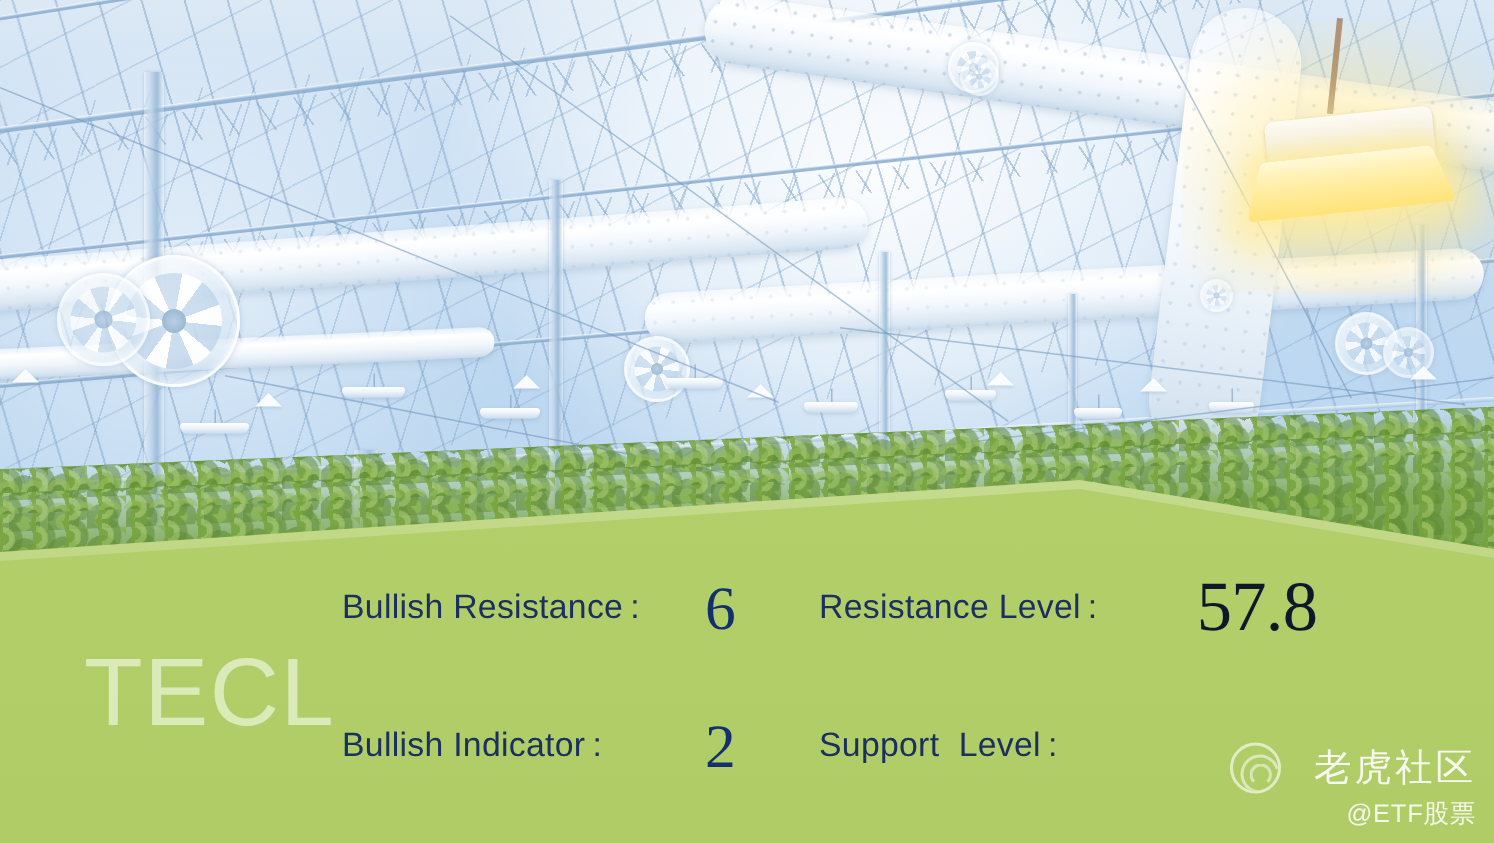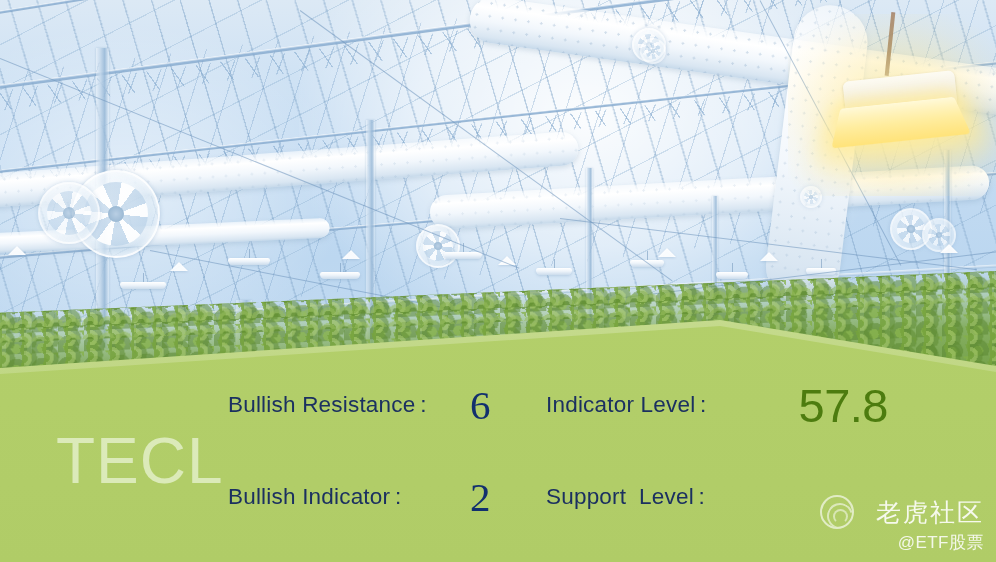--- a/index.html
+++ b/index.html
@@ -345,38 +345,38 @@
   .m-value-sm {
     font-size: 41px;
     color: #12306e;
     font-family: "Liberation Serif", serif;
     line-height: 1;
     text-align: left;
     padding-left: 14px;
   }
   .m-value-lg {
     font-size: 47px;
-    color: #4d7c0f;
-    font-family: Liberation Sans, sans-serif;
+    color: #0f172a;
+    font-family: Liberation Serif, serif;
     line-height: 1;
-    text-align: right;
+    text-align: center;
     padding-left: 14px;
     letter-spacing: -.5px;
   }
 
   
   .wm {
     position: absolute;
     right: 12px; bottom: 8px;
     text-align: right;
     user-select: none;
   }
   .wm-row {
     display: flex;
-    align-items: center;
+    align-items: flex-start;
     justify-content: flex-end;
     gap: 22px;
   }
   .wm-logo {
     position: relative;
     width: 34px; height: 34px;
     border-radius: 50%;
     border: 2px solid rgba(255,255,255,0.62);
     overflow: hidden;
   }
@@ -497,21 +497,21 @@
   </div>
 
   <div class="green-panel"></div>
   <div class="green-panel-edge"></div>
 
   <div class="ticker-watermark">TECL</div>
 
   <div class="metrics">
     <div class="m-label">Bullish Resistance :</div>
     <div class="m-value-sm">6</div>
-    <div class="m-label">Indicator Level :</div>
+    <div class="m-label">Resistance Level :</div>
     <div class="m-value-lg">57.8</div>
 
     <div class="m-label">Bullish Indicator :</div>
     <div class="m-value-sm">2</div>
     <div class="m-label">Support  Level :</div>
   </div>
 
   <div class="wm">
     <div class="wm-row">
       <div class="wm-logo"></div>

